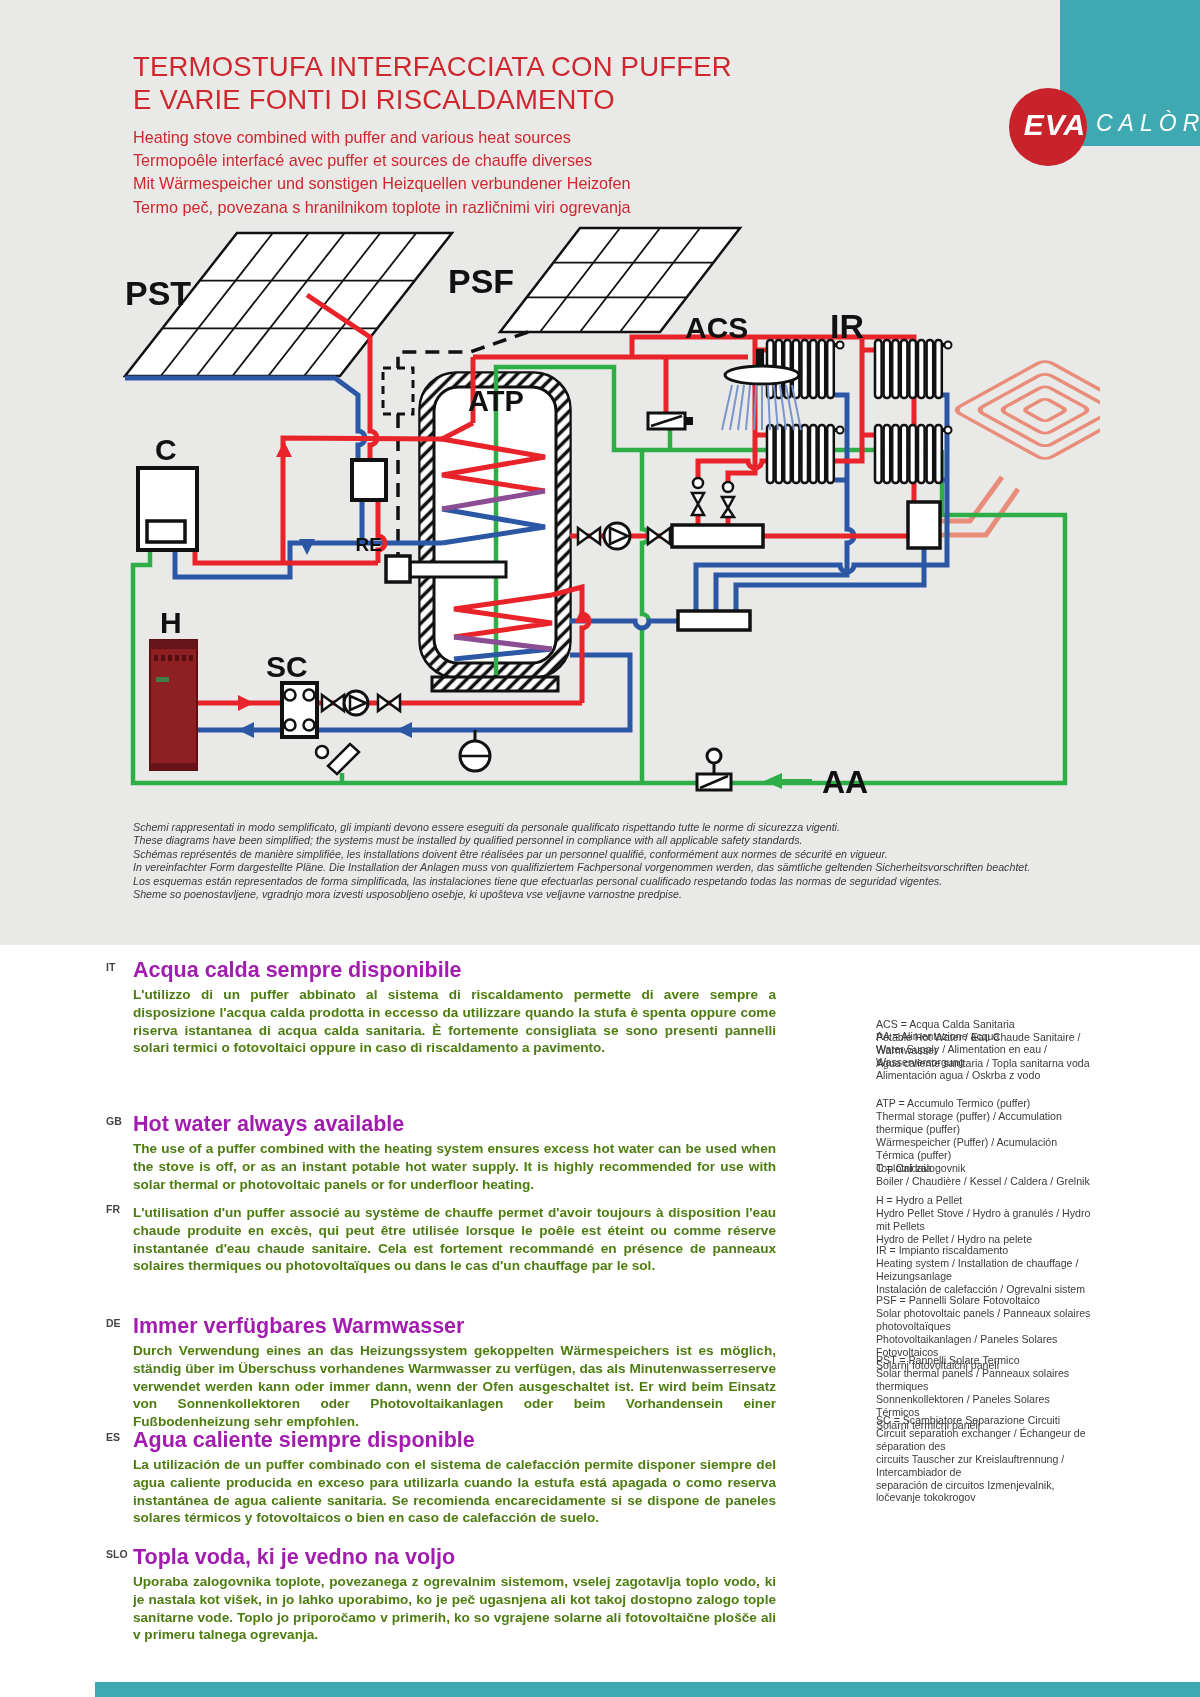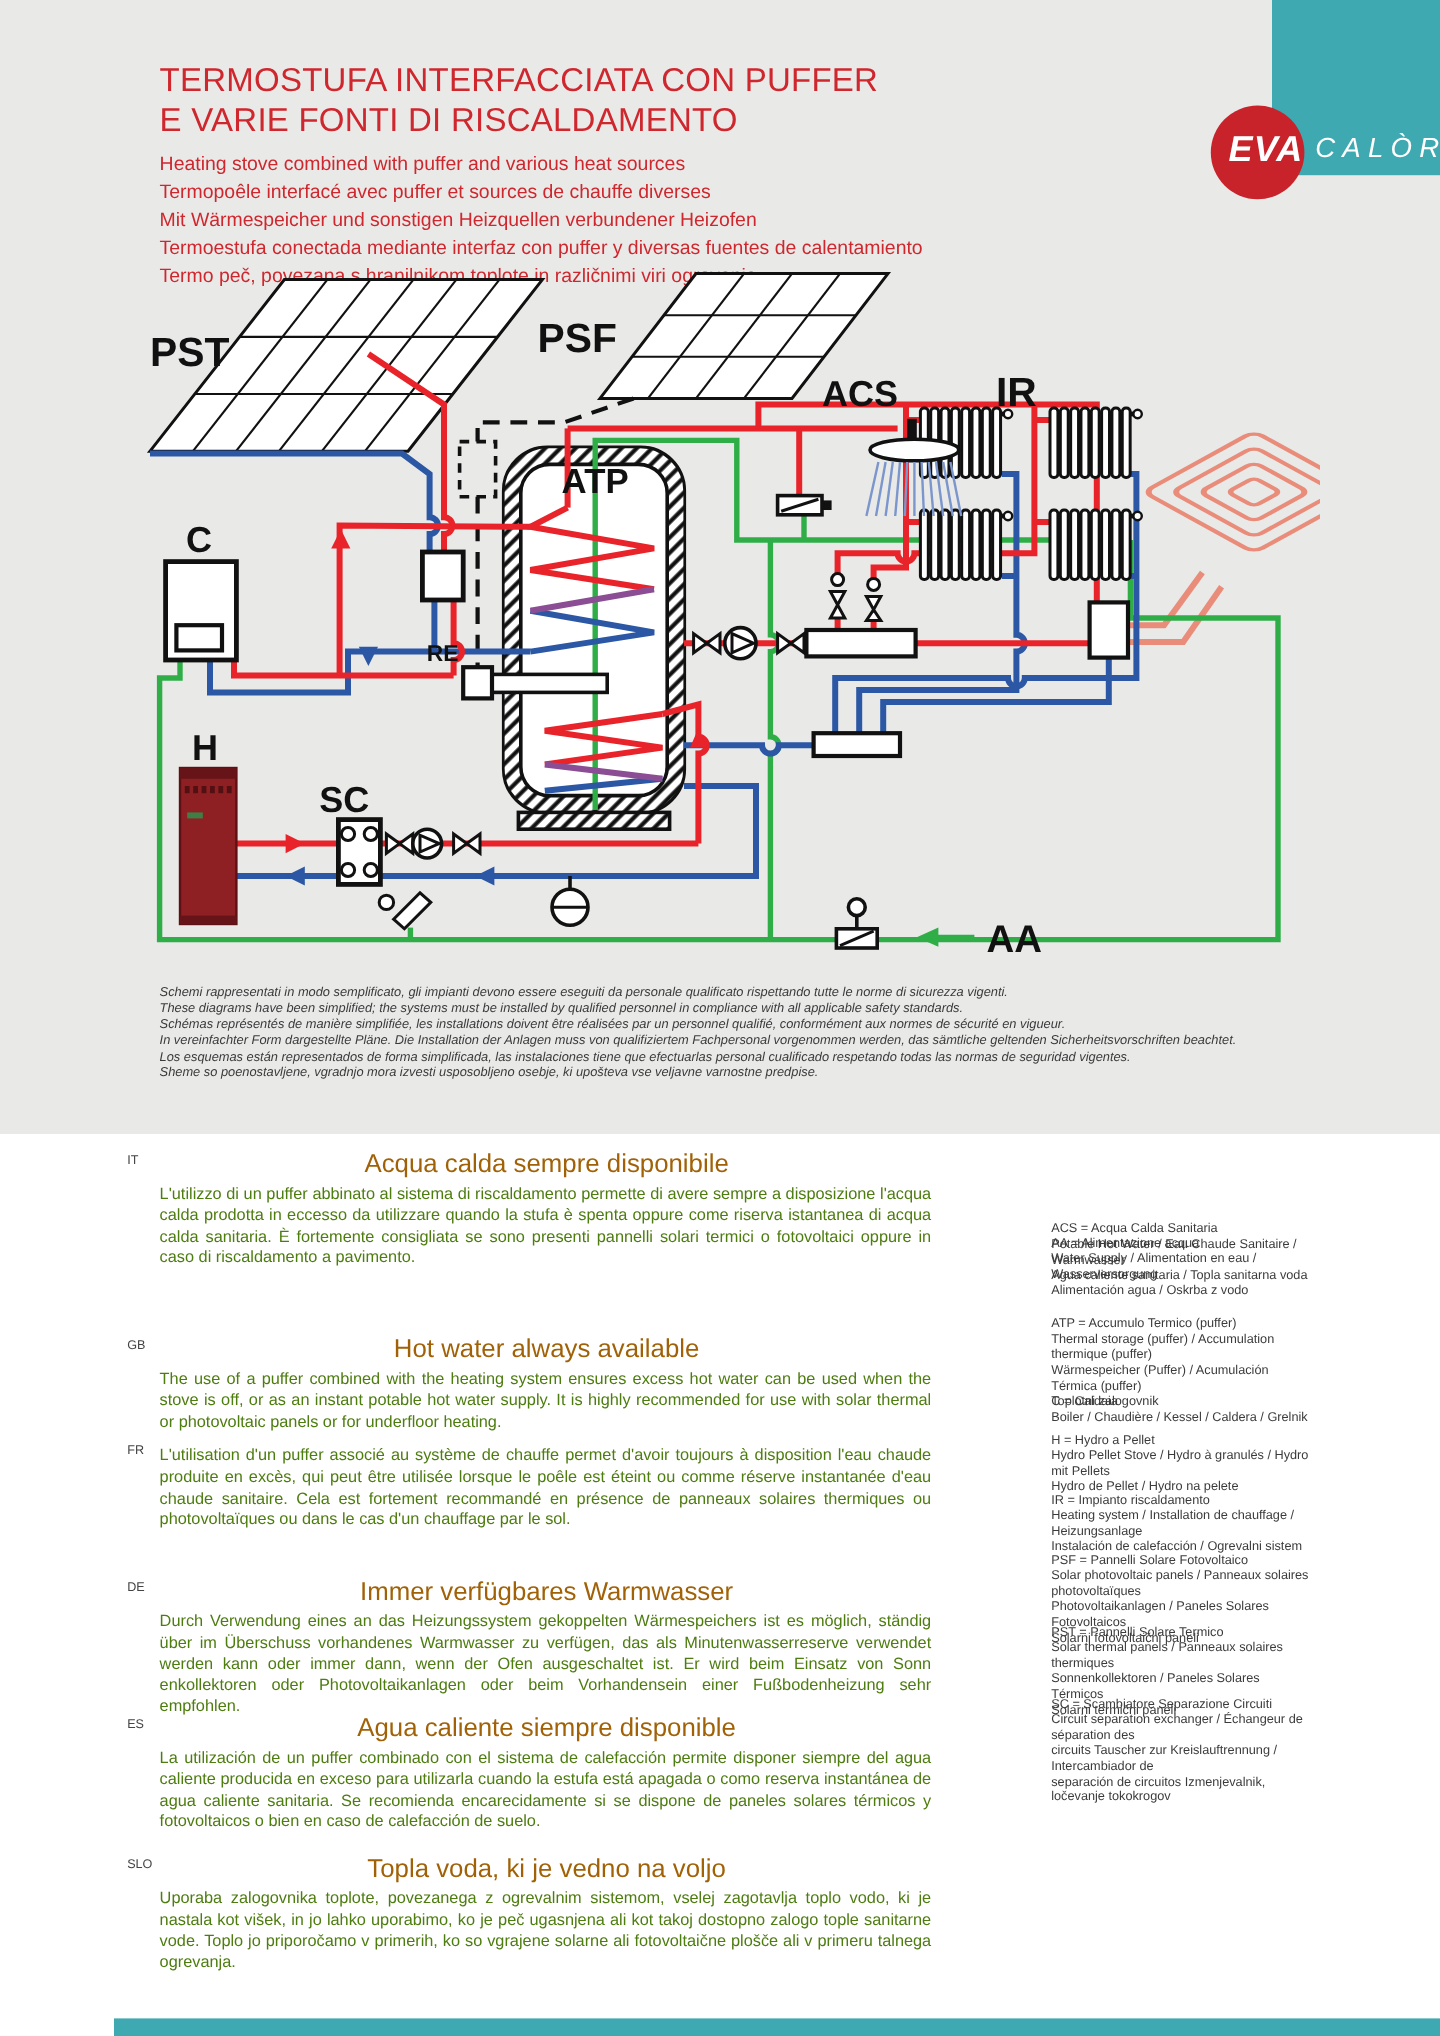--- a/index.html
+++ b/index.html
@@ -8,23 +8,23 @@
   .abs{position:absolute;}
   #grey-top{left:0;top:0;width:1200px;height:945px;background:#e9e9e8;}
   #logo-teal{left:1060px;top:0;width:140px;height:146px;background:#3fa9b1;}
   #logo-circle{left:1009px;top:88px;width:78px;height:78px;border-radius:50%;background:#c8222a;}
   #logo-eva{left:1009px;top:108px;width:92px;text-align:center;color:#fff;font-style:italic;
             font-weight:bold;font-size:30px;letter-spacing:1px;}
   #logo-calor{left:1096px;top:110px;color:#fff;font-style:italic;font-size:23px;letter-spacing:6px;}
   #title{left:133px;top:50px;width:720px;color:#cf272e;font-size:27.5px;line-height:33px;letter-spacing:.2px;}
   #subtitles{left:133px;top:126px;width:760px;color:#cf272e;font-size:16.2px;line-height:23.2px;}
   #disclaimer{left:133px;top:821px;width:980px;color:#3b3b3b;font-size:10.7px;line-height:13.4px;font-style:italic;}
-  .section{position:absolute;left:106px;width:672px;}
+  .section{position:absolute;left:106px;width:672px;font-weight:bold;}
   .lang-tag{position:absolute;left:0;top:3px;font-size:10.5px;color:#444;}
-  .sec-head{margin-left:27px;color:#a16207;font-size:21.5px;line-height:24px;text-align:center;}
+  .sec-head{margin-left:27px;color:#a21caf;font-size:21.5px;line-height:24px;}
   .sec-body{margin-left:27px;margin-top:4px;width:643px;color:#4d7c0f;font-size:13.6px;
             line-height:17.8px;text-align:justify;}
   .legend-entry{position:absolute;left:876px;width:220px;color:#3b3b3b;font-size:10.6px;line-height:12.9px;}
   #teal-bar{left:95px;top:1682px;width:1105px;height:15px;background:#3fa9b1;}
   svg text{font-family:"Liberation Sans",sans-serif;font-weight:bold;fill:#111;}
 </style>
 </head>
 <body>
 
 <div id="page">
@@ -36,21 +36,20 @@
   <div class="abs" id="logo-calor">CALÒR</div>
 
   <div class="abs" id="title">
     <div>TERMOSTUFA INTERFACCIATA CON PUFFER</div>
     <div>E VARIE FONTI DI RISCALDAMENTO</div>
   </div>
   <div class="abs" id="subtitles">
     <div>Heating stove combined with puffer and various heat sources</div>
     <div>Termopoêle interfacé avec puffer et sources de chauffe diverses</div>
     <div>Mit Wärmespeicher und sonstigen Heizquellen verbundener Heizofen</div>
-    <div>Termoestufa conectada mediante interfaz con puffer y diversas fuentes de calentamiento</div>
     <div>Termo peč, povezana s hranilnikom toplote in različnimi viri ogrevanja</div>
   </div>
 
   <svg class="abs" style="left:100px;top:225px;" width="1000" height="590" viewBox="0 0 1000 590">
     <defs>
       <pattern id="hatch" patternUnits="userSpaceOnUse" width="9" height="9" patternTransform="rotate(45)">
         <rect width="9" height="9" fill="#ffffff"></rect>
         <line x1="4.5" y1="0" x2="4.5" y2="9" stroke="#111" stroke-width="3.5"></line>
       </pattern>
       <g id="rad">

